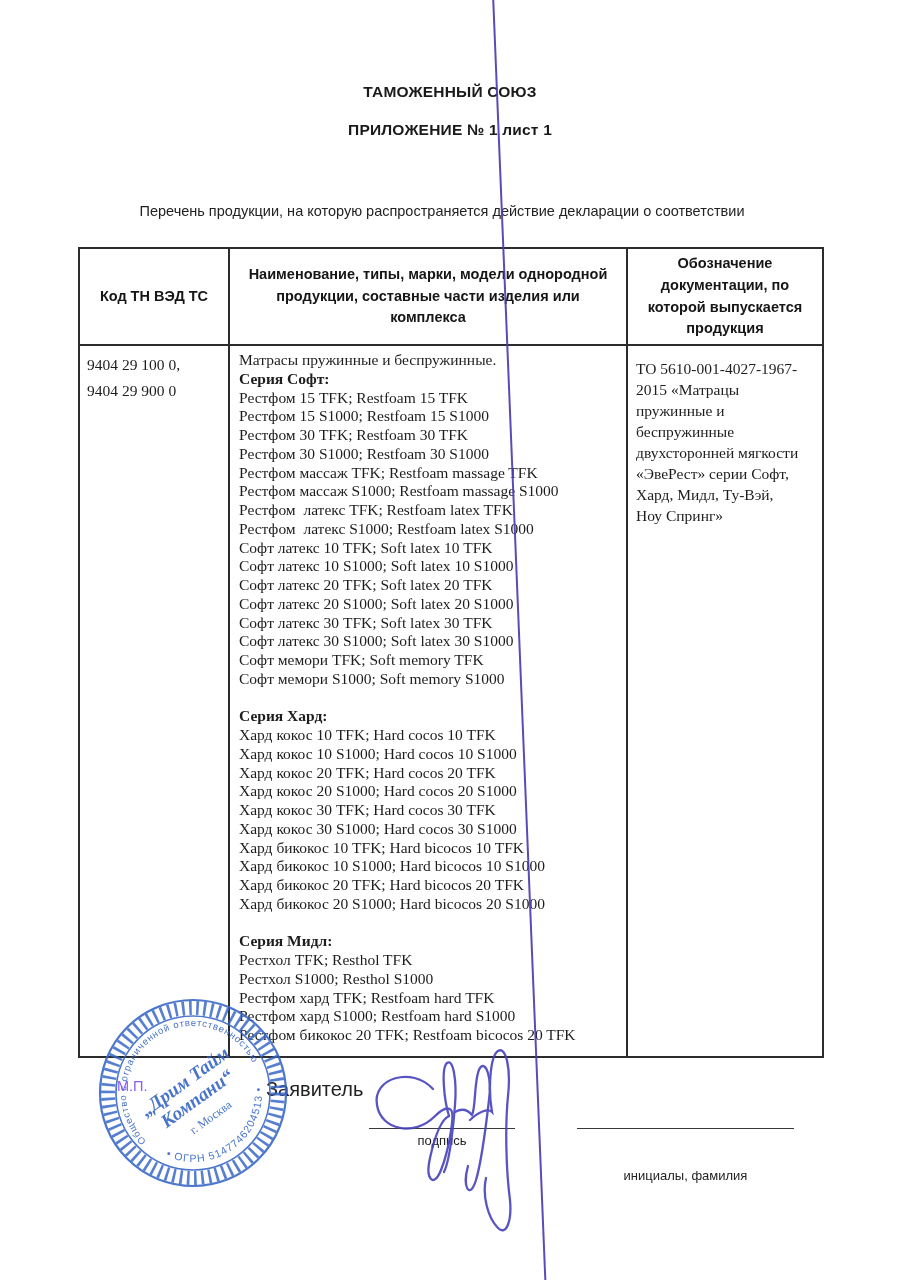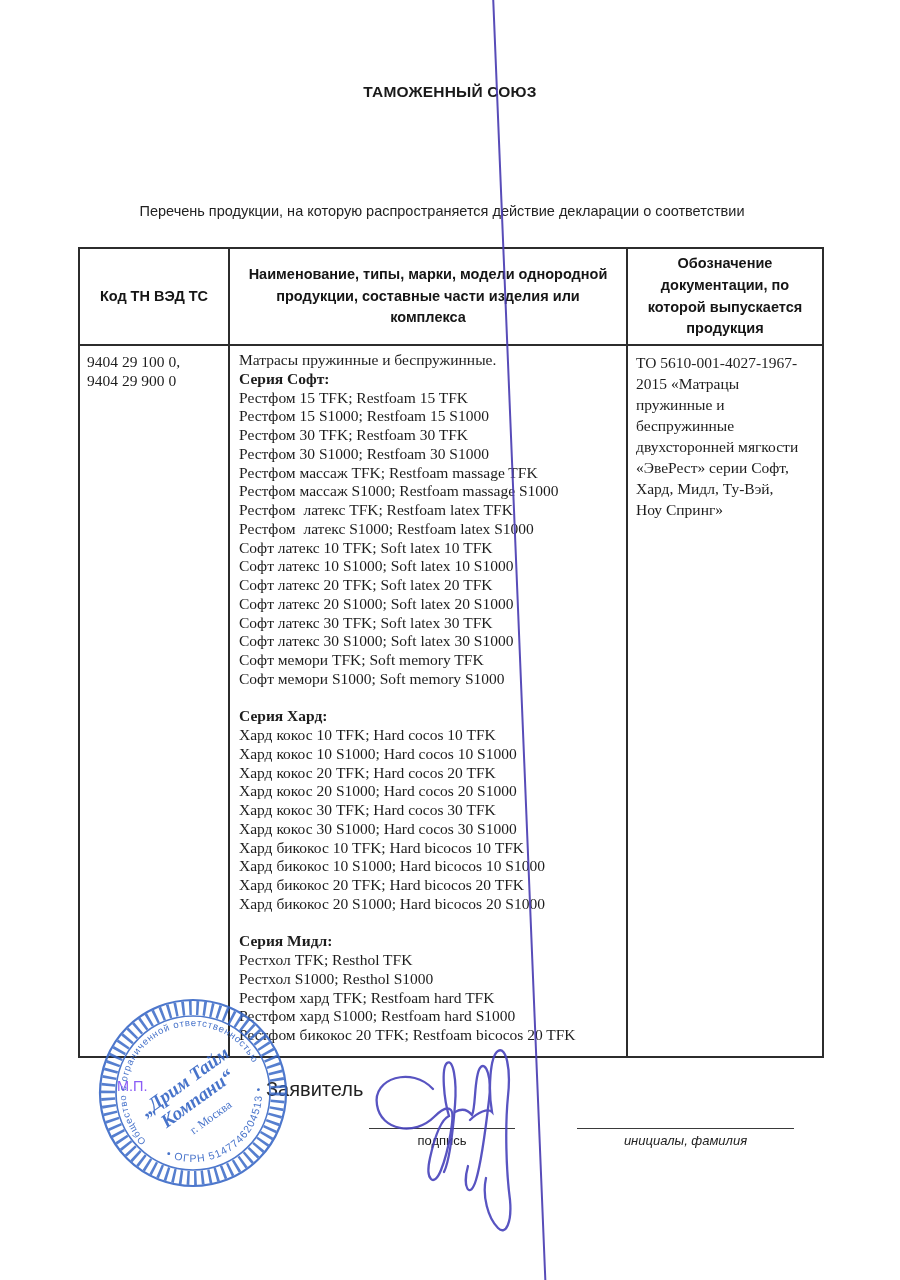--- a/index.html
+++ b/index.html
@@ -23,54 +23,55 @@
   table.products th, table.products td { border:2px solid #2c2c2c; }
   table.products thead th {
     height:94px; vertical-align:middle; text-align:center;
     font-size:14.5px; font-weight:bold; line-height:1.5; color:#161616;
     padding:4px 10px; font-family:"Liberation Sans", sans-serif;
   }
   table.products tbody td {
     vertical-align:top; font-family:"Liberation Serif", serif;
     font-size:15.5px; color:#1d1d1d;
   }
-  td.code-cell { padding:6px 4px 18px 7px; white-space:pre-line; line-height:19px; }
+  td.code-cell { padding:6px 4px 18px 7px; white-space:pre-line; line-height:26px; }
   td.products-cell { padding:5px 6px 9px 9px; height:712px; }
   .pline { line-height:18.75px; min-height:18.75px; white-space:pre-wrap; }
   .pline.bold { font-weight:bold; }
-  td.doc-cell { padding:6px 4px 0 8px; white-space:pre-line; line-height:21px; }
+  td.doc-cell { padding:12px 4px 0 8px; white-space:pre-line; line-height:21px; }
   
   .mp-label { position:absolute; left:117px; top:1078px; font-size:14.5px; color:#8b5cf6; z-index:2; }
   .applicant-label { position:absolute; left:266px; top:1078px; font-size:20px; color:#222; z-index:2; }
   .sig-line  { position:absolute; left:369px; top:1128px; width:146px; border-top:1.7px solid #3a3a3a; }
   .sig-caption { position:absolute; left:369px; top:1133px; width:146px; text-align:center;
                  font-size:13px; color:#222; }
   .name-block { position:absolute; left:575px; top:1076px; width:222px; text-align:center;
                 font-family:"Liberation Serif", serif; font-size:15.5px; line-height:22px;
                 white-space:pre-line; color:#1d1d1d; }
   .name-line { position:absolute; left:577px; top:1128px; width:217px; border-top:1.7px solid #3a3a3a; }
-  .name-caption { position:absolute; left:577px; top:1133px; width:217px; text-align:center;
-                  font-size:13px; color:#222;font-style:italic; }
+  .name-caption { position:absolute; left:577px; top:1168px; width:217px; text-align:center;
+                  font-size:13px; color:#222; }
   
   .pen-line {
     position:absolute; left:492px; top:-6px; width:2.4px; height:1294px;
     background:#4a3db2; opacity:.92; border-radius:1px;
     transform:rotate(-2.33deg); transform-origin:0 0; z-index:6;
   }
   .stamp-svg { position:absolute; left:86px; top:986px; width:214px; height:214px;
                z-index:5; pointer-events:none; }
   .signature-svg { position:absolute; left:355px; top:1035px; width:185px; height:210px;
                    z-index:4; pointer-events:none; }
 </style>
 </head>
 <body>
 
 <div class="page">
 
   <div class="title t1">ТАМОЖЕННЫЙ СОЮЗ</div>
+  <div class="title t2">ПРИЛОЖЕНИЕ № 1 лист 1</div>
   <div class="subtitle">Перечень продукции, на которую распространяется действие декларации о соответствии</div>
 
   <div class="tablewrap">
     <table class="products">
       <colgroup>
         <col style="width:150px">
           <col style="width:398px">
           <col style="width:196px">
       </colgroup>
       <thead>

